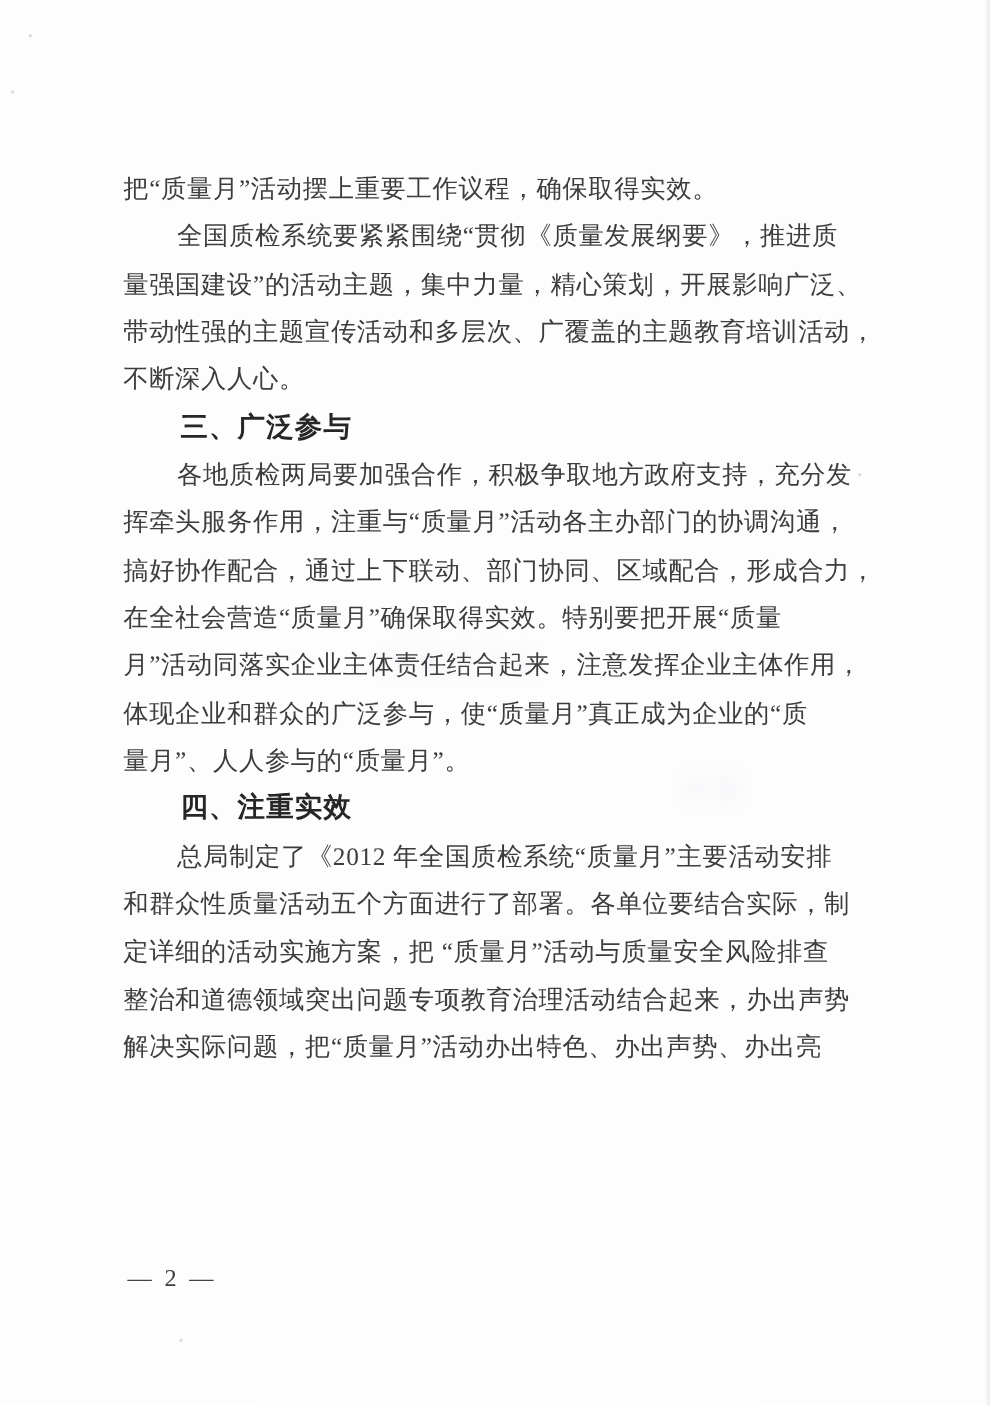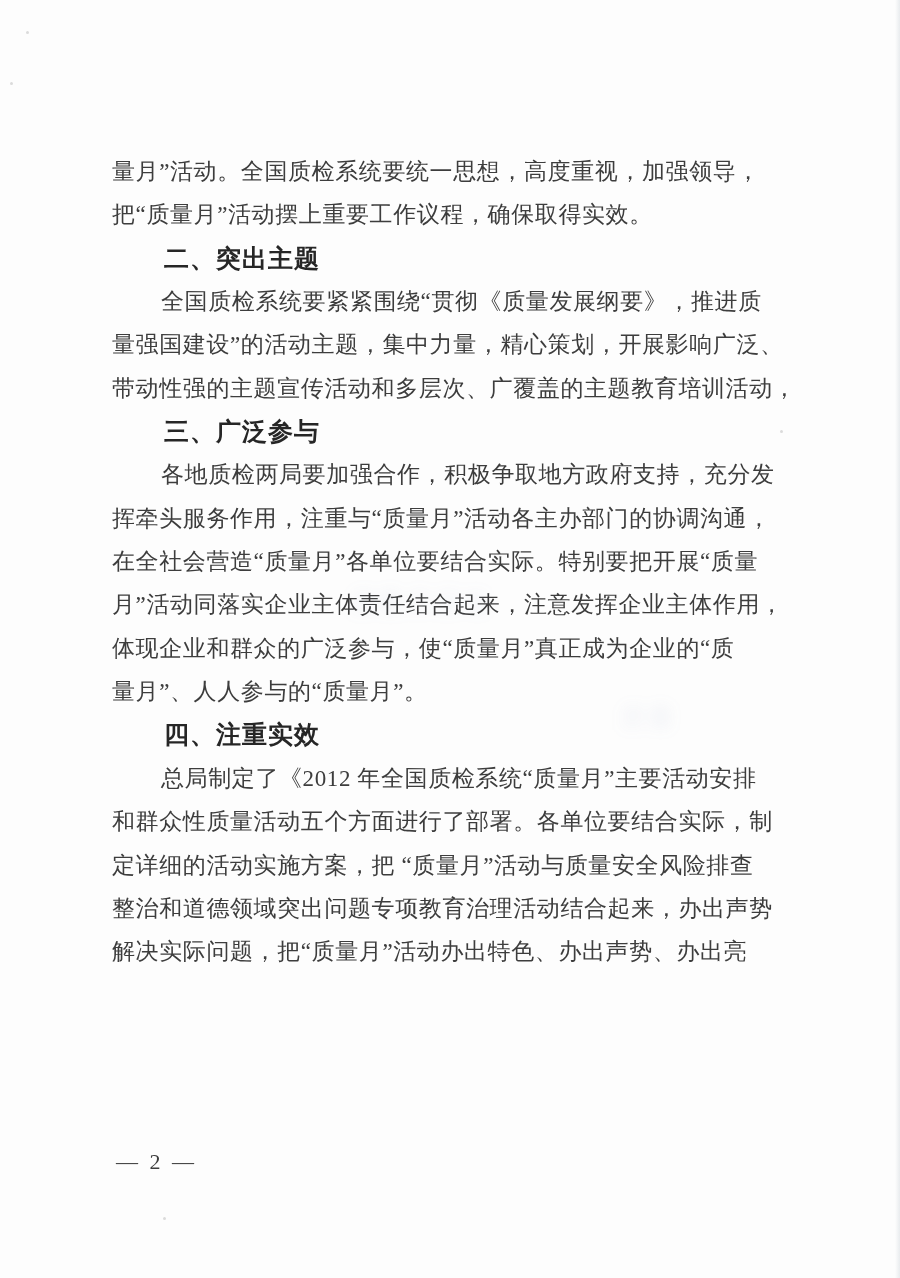--- a/index.html
+++ b/index.html
@@ -78,30 +78,30 @@
     border-radius: 50%;
     background: rgba(120, 120, 120, 0.25);
   }
 </style>
 </head>
 <body>
 
 <div class="page">
 
   <div class="content">
-    <div class="line">量月”活动。全国质检系统要统一思想，高度重视，加强领导，</div>
     <div class="line">把“质量月”活动摆上重要工作议程，确保取得实效。</div>
-    <div class="line heading">二、突出主题</div>
     <div class="line indent">全国质检系统要紧紧围绕“贯彻《质量发展纲要》，推进质</div>
     <div class="line">量强国建设”的活动主题，集中力量，精心策划，开展影响广泛、</div>
     <div class="line">带动性强的主题宣传活动和多层次、广覆盖的主题教育培训活动，</div>
+    <div class="line">不断深入人心。</div>
     <div class="line heading">三、广泛参与</div>
     <div class="line indent">各地质检两局要加强合作，积极争取地方政府支持，充分发</div>
     <div class="line">挥牵头服务作用，注重与“质量月”活动各主办部门的协调沟通，</div>
-    <div class="line">在全社会营造“质量月”各单位要结合实际。特别要把开展“质量</div>
+    <div class="line">搞好协作配合，通过上下联动、部门协同、区域配合，形成合力，</div>
+    <div class="line">在全社会营造“质量月”确保取得实效。特别要把开展“质量</div>
     <div class="line">月”活动同落实企业主体责任结合起来，注意发挥企业主体作用，</div>
     <div class="line">体现企业和群众的广泛参与，使“质量月”真正成为企业的“质</div>
     <div class="line">量月”、人人参与的“质量月”。</div>
     <div class="line heading">四、注重实效</div>
     <div class="line indent">总局制定了《2012 年全国质检系统“质量月”主要活动安排</div>
     <div class="line">和群众性质量活动五个方面进行了部署。各单位要结合实际，制</div>
     <div class="line">定详细的活动实施方案，把 “质量月”活动与质量安全风险排查</div>
     <div class="line">整治和道德领域突出问题专项教育治理活动结合起来，办出声势</div>
     <div class="line">解决实际问题，把“质量月”活动办出特色、办出声势、办出亮</div>
   </div>

